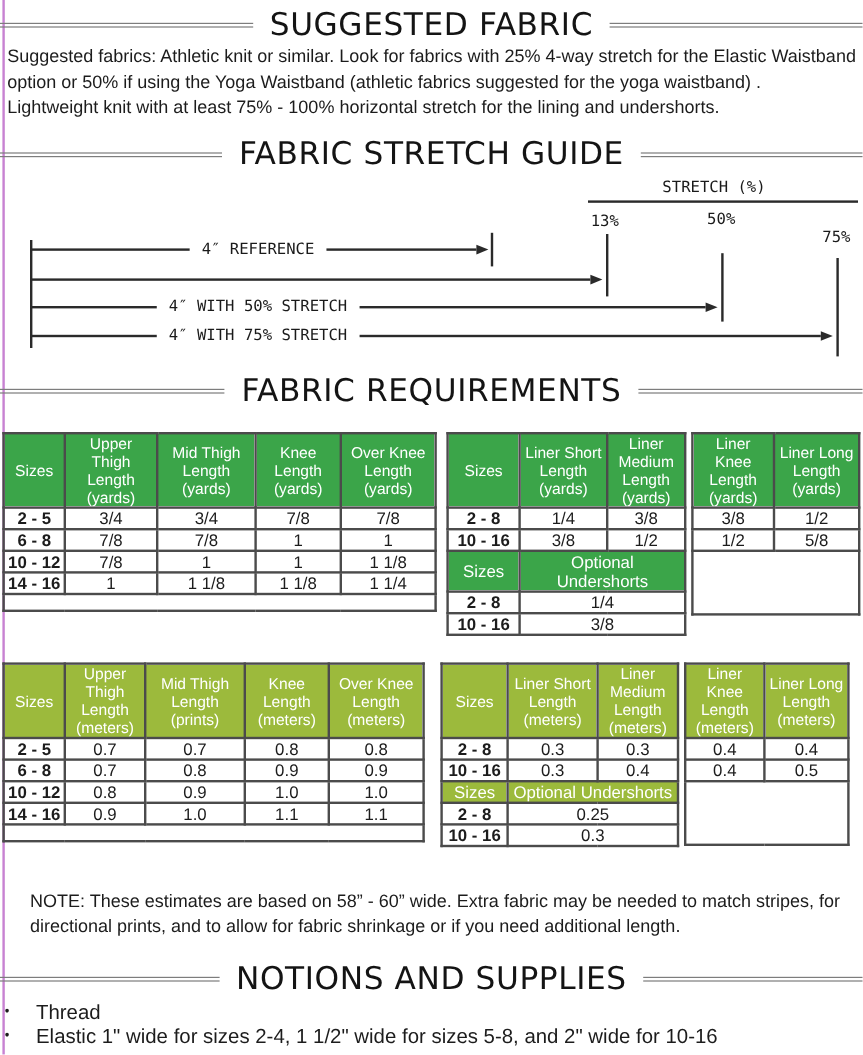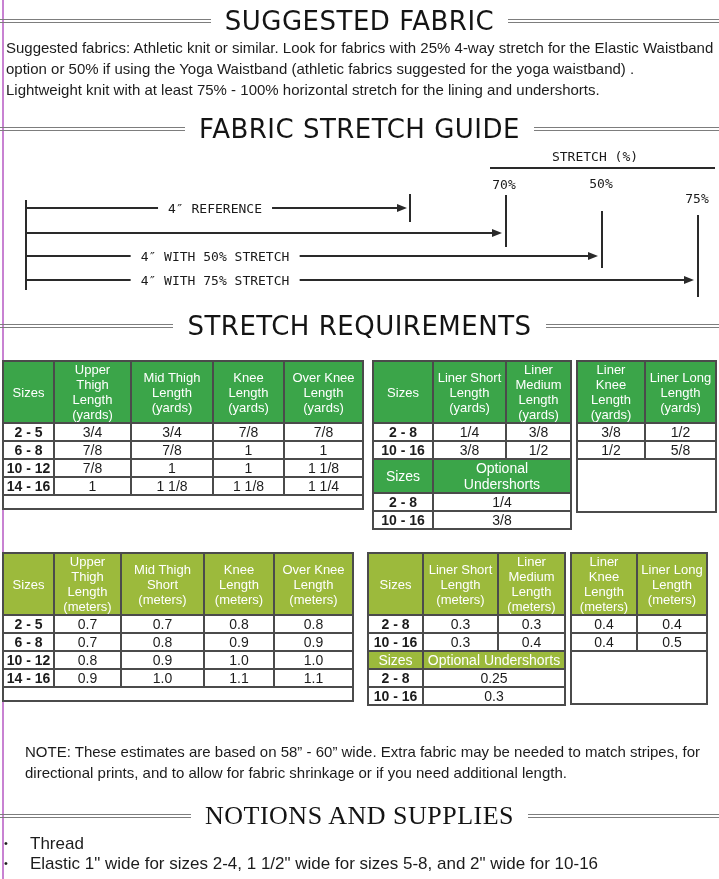--- a/index.html
+++ b/index.html
@@ -90,21 +90,21 @@
   <div class="heading" style="top:113px;">
     <div class="dline"></div>
     <div class="txt">FABRIC STRETCH GUIDE</div>
     <div class="dline"></div>
   </div>
 
   <div class="diagram">
     <div class="lbl ctr" style="left:595px; top:4px;">STRETCH (%)</div>
     <div class="hline" style="left:490px; top:22px; width:225px; height:1.5px;"></div>
 
-    <div class="lbl ctr" style="left:504px; top:32px;">70%</div>
+    <div class="lbl ctr" style="left:504px; top:32px;">13%</div>
     <div class="lbl ctr" style="left:601px; top:31px;">50%</div>
     <div class="lbl ctr" style="left:697px; top:46px;">75%</div>
 
     <div class="vline" style="left:505px; top:50px; height:52px;"></div>
     <div class="vline" style="left:601px; top:66px; height:57px;"></div>
     <div class="vline" style="left:697px; top:70px; height:82px;"></div>
 
     <div class="vline" style="left:25px; top:55px; height:90px;"></div>
 
     <div class="hline" style="left:25px; top:62px; width:372px;"></div>
@@ -119,21 +119,21 @@
     <div class="arrow-head" style="left:588px; top:106.5px;"></div>
     <span class="arrow-label" style="left:215px; top:111px;">4″ WITH 50% STRETCH</span>
 
     <div class="hline" style="left:25px; top:134px; width:659px;"></div>
     <div class="arrow-head" style="left:684px; top:130.5px;"></div>
     <span class="arrow-label" style="left:215px; top:135px;">4″ WITH 75% STRETCH</span>
   </div>
 
   <div class="heading" style="top:310px;">
     <div class="dline"></div>
-    <div class="txt">STRETCH REQUIREMENTS</div>
+    <div class="txt">FABRIC REQUIREMENTS</div>
     <div class="dline"></div>
   </div>
 
   <div class="tables-yards">
     <table class="tbl-left" style="width:360px;">
       <colgroup>
           <col style="width:51px">
           <col style="width:77px">
           <col style="width:82px">
           <col style="width:71px">
@@ -250,21 +250,21 @@
           <col style="width:51px">
           <col style="width:67px">
           <col style="width:83px">
           <col style="width:70px">
           <col style="width:79px">
         </colgroup>
       <tbody>
           <tr>
         <th>Sizes</th>
         <th>Upper Thigh Length (meters)</th>
-        <th>Mid Thigh Short (meters)</th>
+        <th>Mid Thigh Length (prints)</th>
         <th>Knee Length (meters)</th>
         <th>Over Knee Length (meters)</th>
       </tr>
       <tr>
         <td class="size">2 - 5</td>
         <td>0.7</td>
         <td>0.7</td>
         <td>0.8</td>
         <td>0.8</td>
       </tr>
@@ -353,21 +353,21 @@
         <tr>
               <td class="tallcell" colspan="2"></td>
             </tr>
       </tbody>
         </table>
     </div>
   </div>
 
   <p class="note">NOTE: These estimates are based on 58” - 60” wide. Extra fabric may be needed to match stripes, for directional prints, and to allow for fabric shrinkage or if you need additional length.</p>
 
-  <div class="heading" style="top:800px;font-family:Liberation Serif, serif;">
+  <div class="heading" style="top:800px;">
     <div class="dline"></div>
     <div class="txt">NOTIONS AND SUPPLIES</div>
     <div class="dline"></div>
   </div>
 
   <ul class="bullets">
     <li><span class="bullet-icon"></span><span>Thread</span></li>
     <li><span class="bullet-icon"></span><span>Elastic 1" wide for sizes 2-4, 1 1/2" wide for sizes 5-8, and 2" wide for 10-16</span></li>
   </ul>
 </div>

